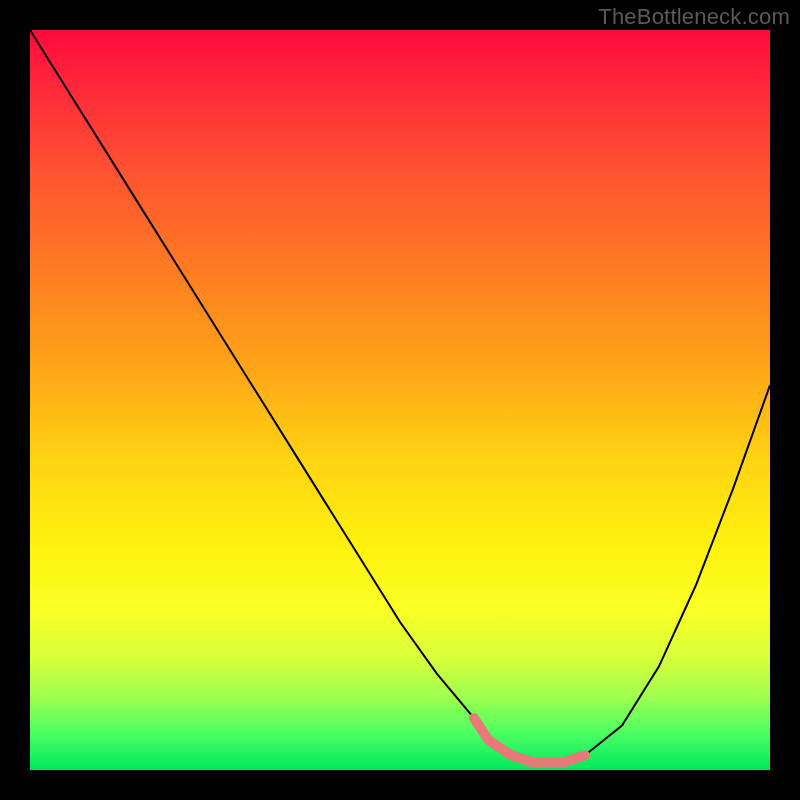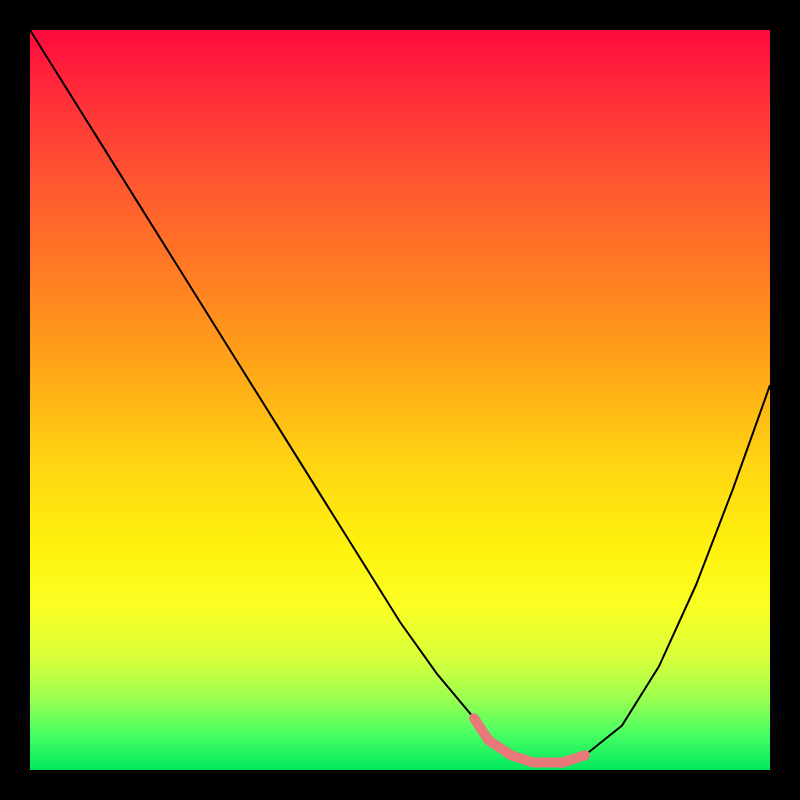--- a/index.html
+++ b/index.html
@@ -67,20 +67,21 @@
     fill: none;
     stroke: #e77a78;
     stroke-width: 10;
     stroke-linecap: round;
   }
 </style>
 </head>
 <body>
 
 <div class="frame">
+  <div class="watermark">TheBottleneck.com</div>
 
   <div class="plot-area">
     <svg class="curve" viewBox="0 0 740 740">
 
       <path id="curve-path" class="curve-line" d="M0.0 0.0 L37.0 59.2 L74.0 118.4 L111.0 177.6 L148.0 236.8 L185.0 296.0 L222.0 355.2 L259.0 414.4 L296.0 473.6 L333.0 532.8 L370.0 592.0 L407.0 643.8 L444.0 688.2 L458.8 710.4 L481.0 725.2 L503.2 732.6 L518.0 732.6 L532.8 732.6 L555.0 725.2 L592.0 695.6 L629.0 636.4 L666.0 555.0 L703.0 458.8 L740.0 355.2"></path>
 
       <path id="pink-left" class="pink-seg" d="M444 688.2 L458.8 710.4"></path>
       <path id="pink-flat" class="pink-seg" d="M458.8 710.4 L481 725.2 L503.20000000000005 732.6 L518 732.6 L532.8 732.6"></path>
       <path id="pink-right" class="pink-seg" d="M532.8 732.6 L555 725.2"></path>
     </svg>

